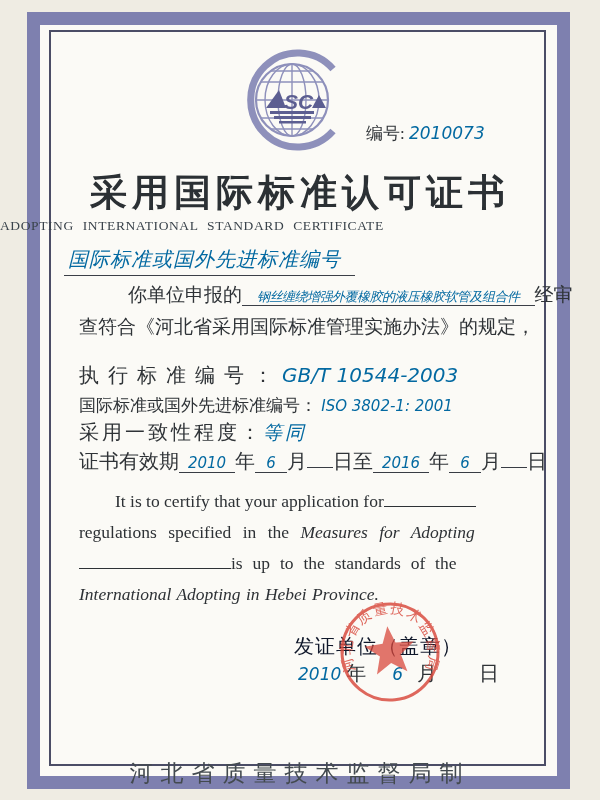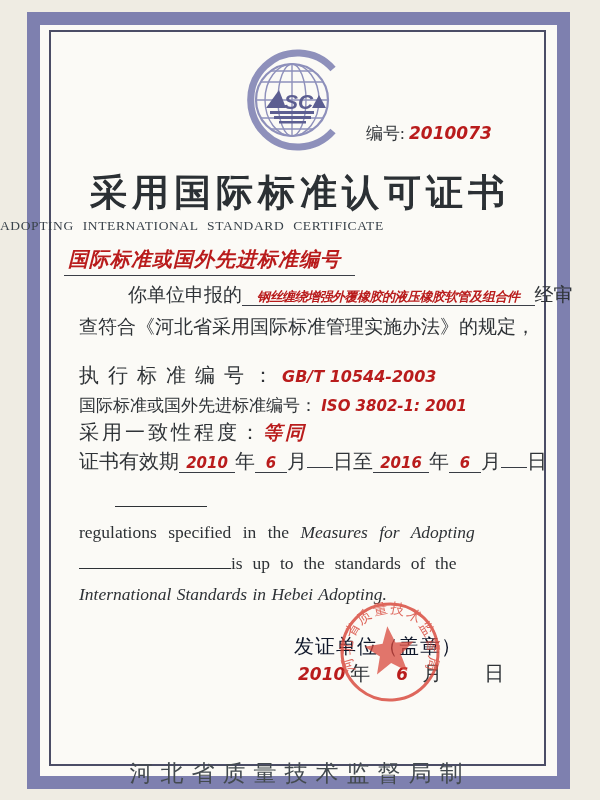--- a/index.html
+++ b/index.html
@@ -13,31 +13,31 @@
   .paper{position:absolute;left:27px;top:12px;right:30px;bottom:11px;background:#fbfaf6;}
   .frame-band{position:absolute;left:27px;top:12px;right:30px;bottom:11px;border:13px solid #7e80af;}
   .frame-line{position:absolute;left:49px;top:30px;right:54px;bottom:34px;border:2px solid #4b4d66;}
   .abs{position:absolute;}
   .logo{left:240px;top:48px;}
   .number{top:122px;left:366px;font-size:17px;color:#2f3337;}
   .title{top:168px;left:0;width:100%;text-align:center;font-size:37px;font-weight:700;
          letter-spacing:5px;color:#2b3034;margin:0;}
   .subtitle{top:218px;left:0;width:100%;text-align:left;font-size:13.5px;letter-spacing:0.6px;
             word-spacing:5px;color:#3a434b;}
-  .hand{font-family:"DejaVu Sans",sans-serif;font-style:italic;color:#b91c1c;font-weight:bold;}
+  .hand{font-family:"DejaVu Sans",sans-serif;font-style:italic;color:#0369a1;}
   .u{border-bottom:1.5px solid #3b3f47;}
   .company{top:246px;left:64px;font-size:20px;padding:0 14px 2px 4px;letter-spacing:1px;}
   .intro{top:280px;left:79px;width:440px;font-size:19px;line-height:29.5px;color:#2f3337;}
   .intro .line{display:block;white-space:nowrap;}
   .indent{display:inline-block;width:49px;}
   .product{font-size:13px;letter-spacing:-0.5px;padding:0 15px 1px;}
   .frow{white-space:nowrap;color:#2f3337;}
   .row-exec{top:362px;left:79px;font-size:20px;}
   .row-exec .lbl{letter-spacing:9px;}
-  .row-exec .val{font-size:16px;}
+  .row-exec .val{font-size:20px;}
   .row-intl{top:394px;left:79px;font-size:17px;}
   .row-intl .val{font-size:15px;}
   .row-degree{top:419px;left:79px;font-size:20px;}
   .row-degree .lbl{letter-spacing:3px;}
   .row-degree .val{font-size:19px;letter-spacing:3px;}
   .row-valid{top:448px;left:79px;font-size:20px;}
   .slot{display:inline-block;border-bottom:1.5px solid #383c44;text-align:center;
         font-size:15px;vertical-align:baseline;}
   .slot.y{width:56px;}
   .slot.m{width:32px;}
@@ -111,24 +111,24 @@
 
 <div class="abs frow row-degree">
   <span class="lbl">采用一致性程度：</span><span class="hand val">等同</span>
 </div>
 
 <div class="abs frow row-valid">
   <span>证书有效期</span><span class="slot y hand">2010</span><span>年</span><span class="slot m hand">6</span><span>月</span><span class="slot d"></span><span>日至</span><span class="slot y hand">2016</span><span>年</span><span class="slot m hand">6</span><span>月</span><span class="slot d"></span><span>日</span>
 </div>
 
 <div class="abs english">
-  <span class="eline" style="text-indent:36px;"><span class="blank" style="width:92px;"></span></span>
+  <span class="eline" style="text-indent:36px;"><span>It is to certify that your application for</span><span class="blank" style="width:92px;"></span></span>
   <span class="eline" style="word-spacing:7px;"><span>regulations specified in the</span> <span class="it">Measures for Adopting</span></span>
   <span class="eline" style="word-spacing:5.5px;"><span class="blank" style="width:152px;"></span><span>is up to the standards of the</span></span>
-  <span class="eline it" style="word-spacing:1px;">International Standards in Hebei Adopting.</span>
+  <span class="eline it" style="word-spacing:1px;">International Adopting in Hebei Province.</span>
 </div>
 
 <div class="abs issue-label">发证单位（盖章）</div>
 <div class="abs issue-date">
   <span class="hand">2010</span>
   <span>年</span><span class="gap2"></span><span class="hand">6</span><span class="gap1"></span><span>月</span><span class="gap3"></span><span>日</span>
 </div>
 
 <svg class="abs seal" width="150" height="150" viewBox="0 0 150 150">
   <defs>

